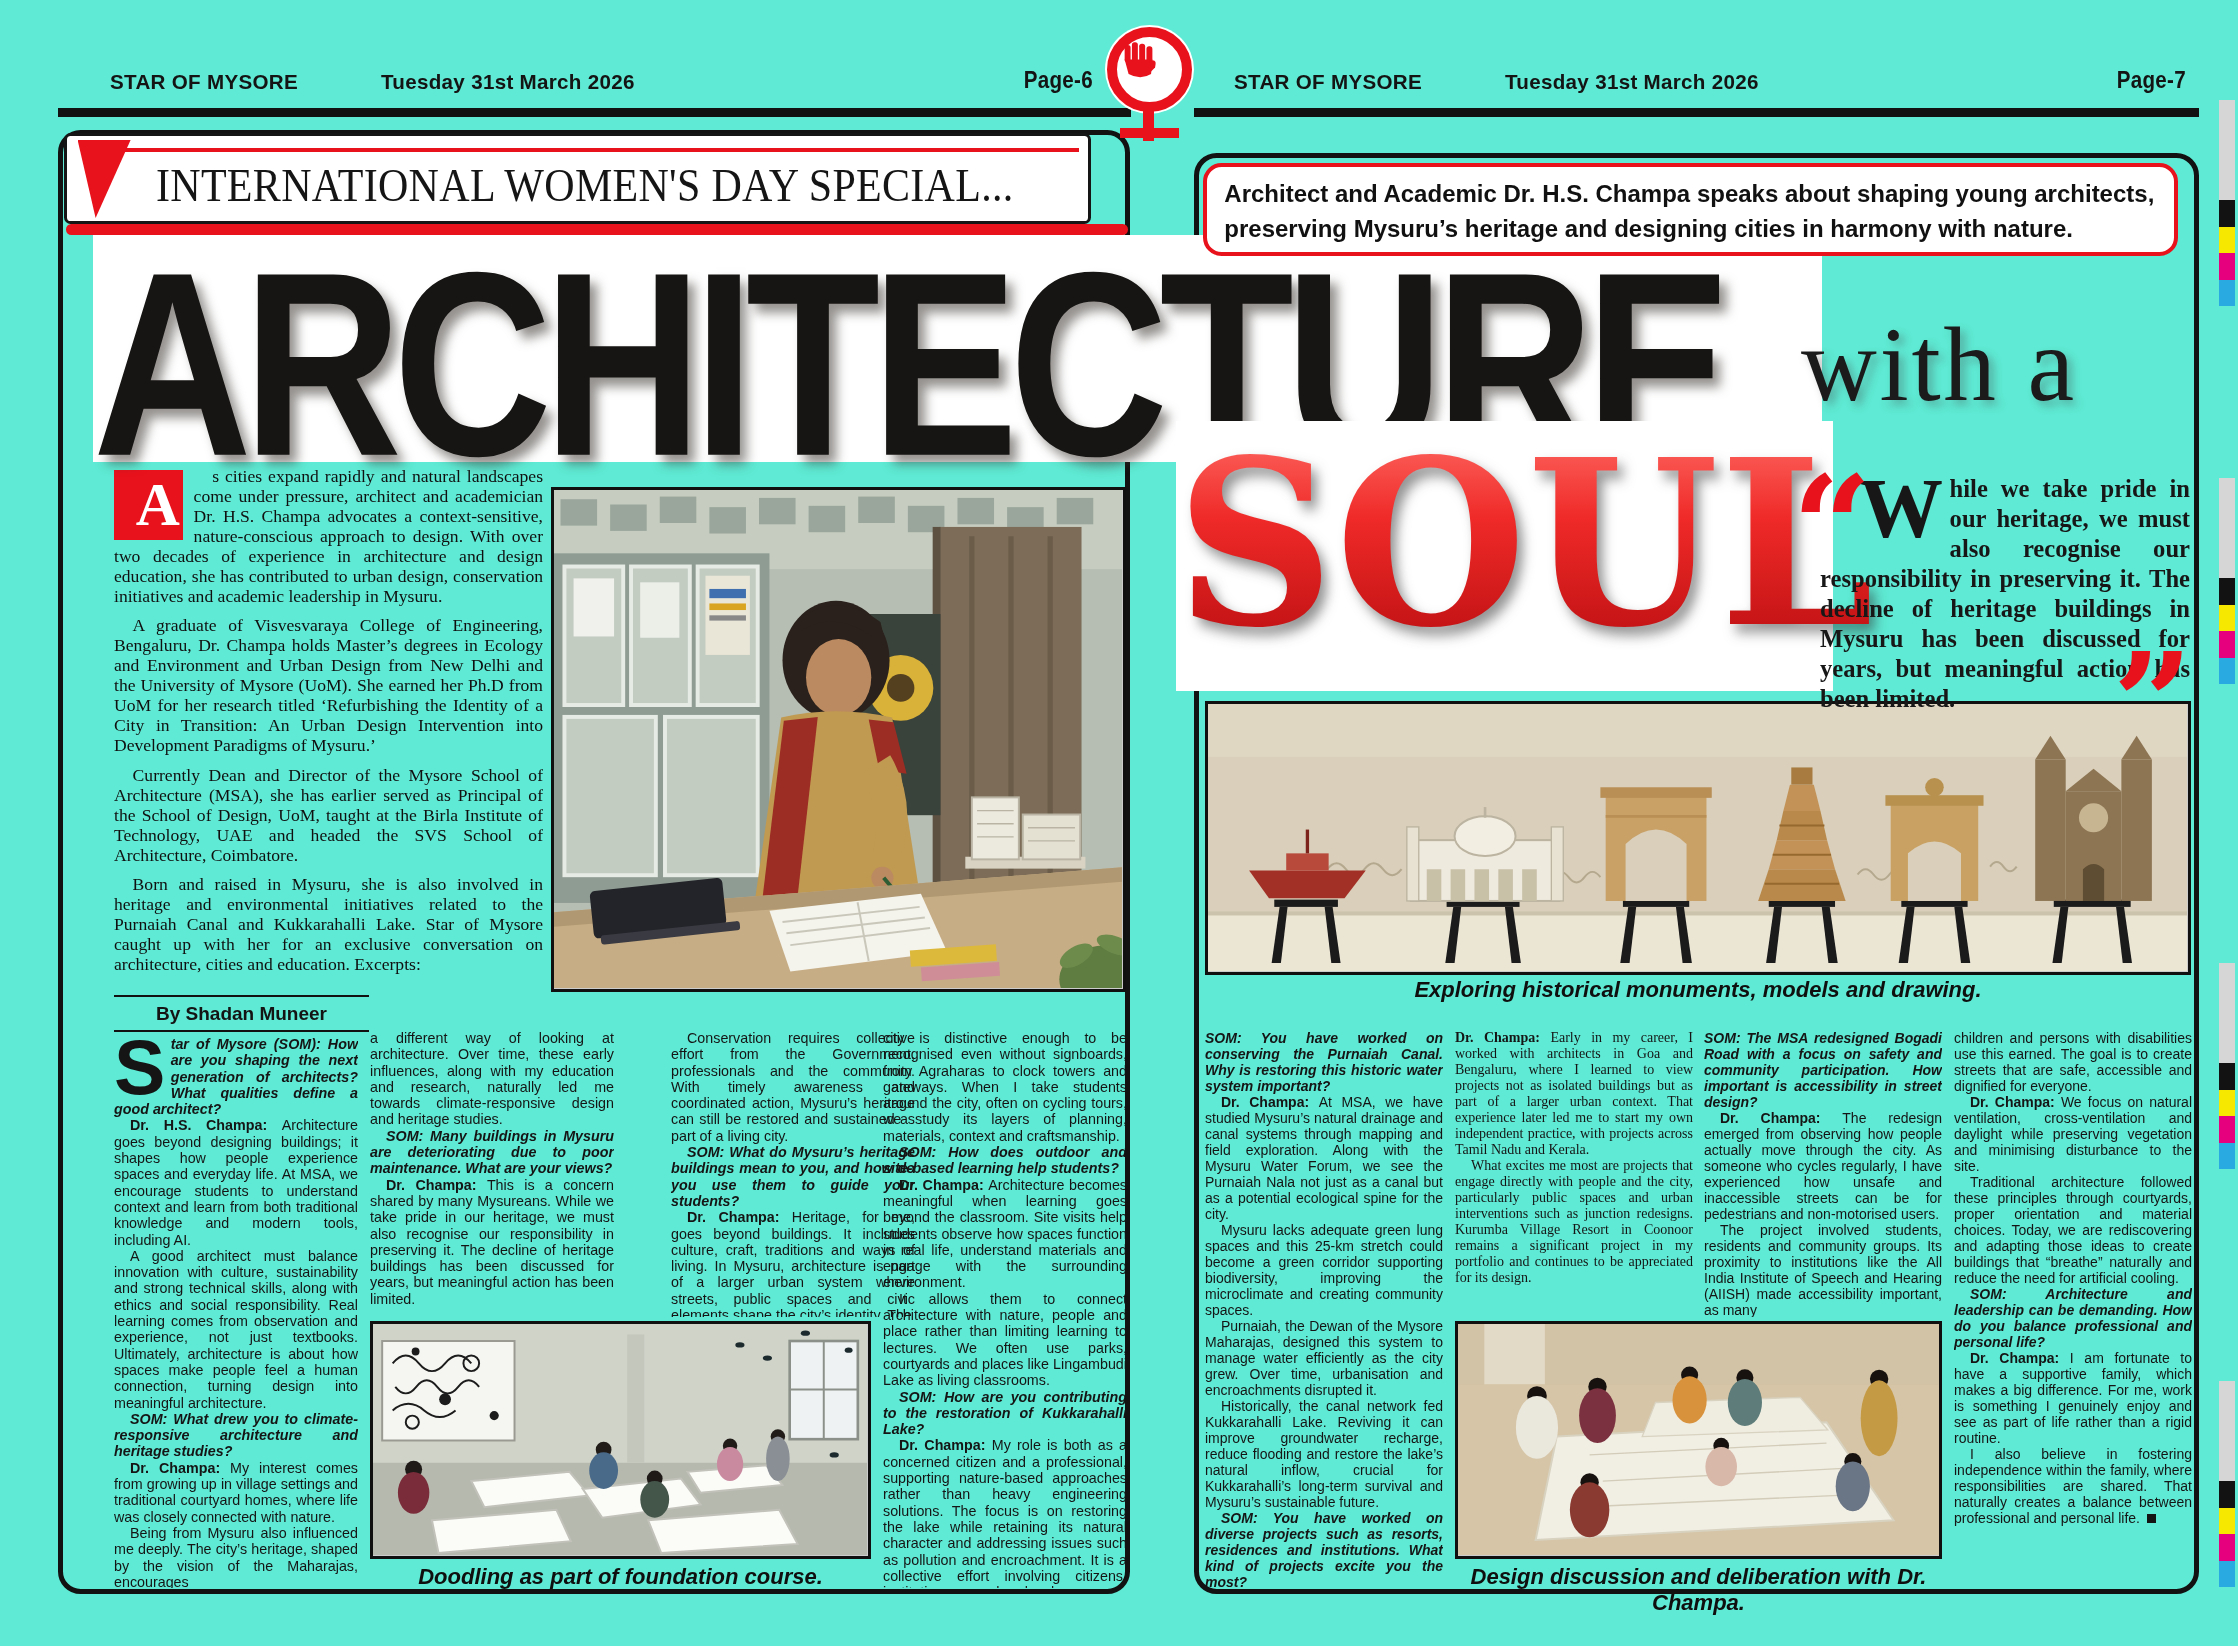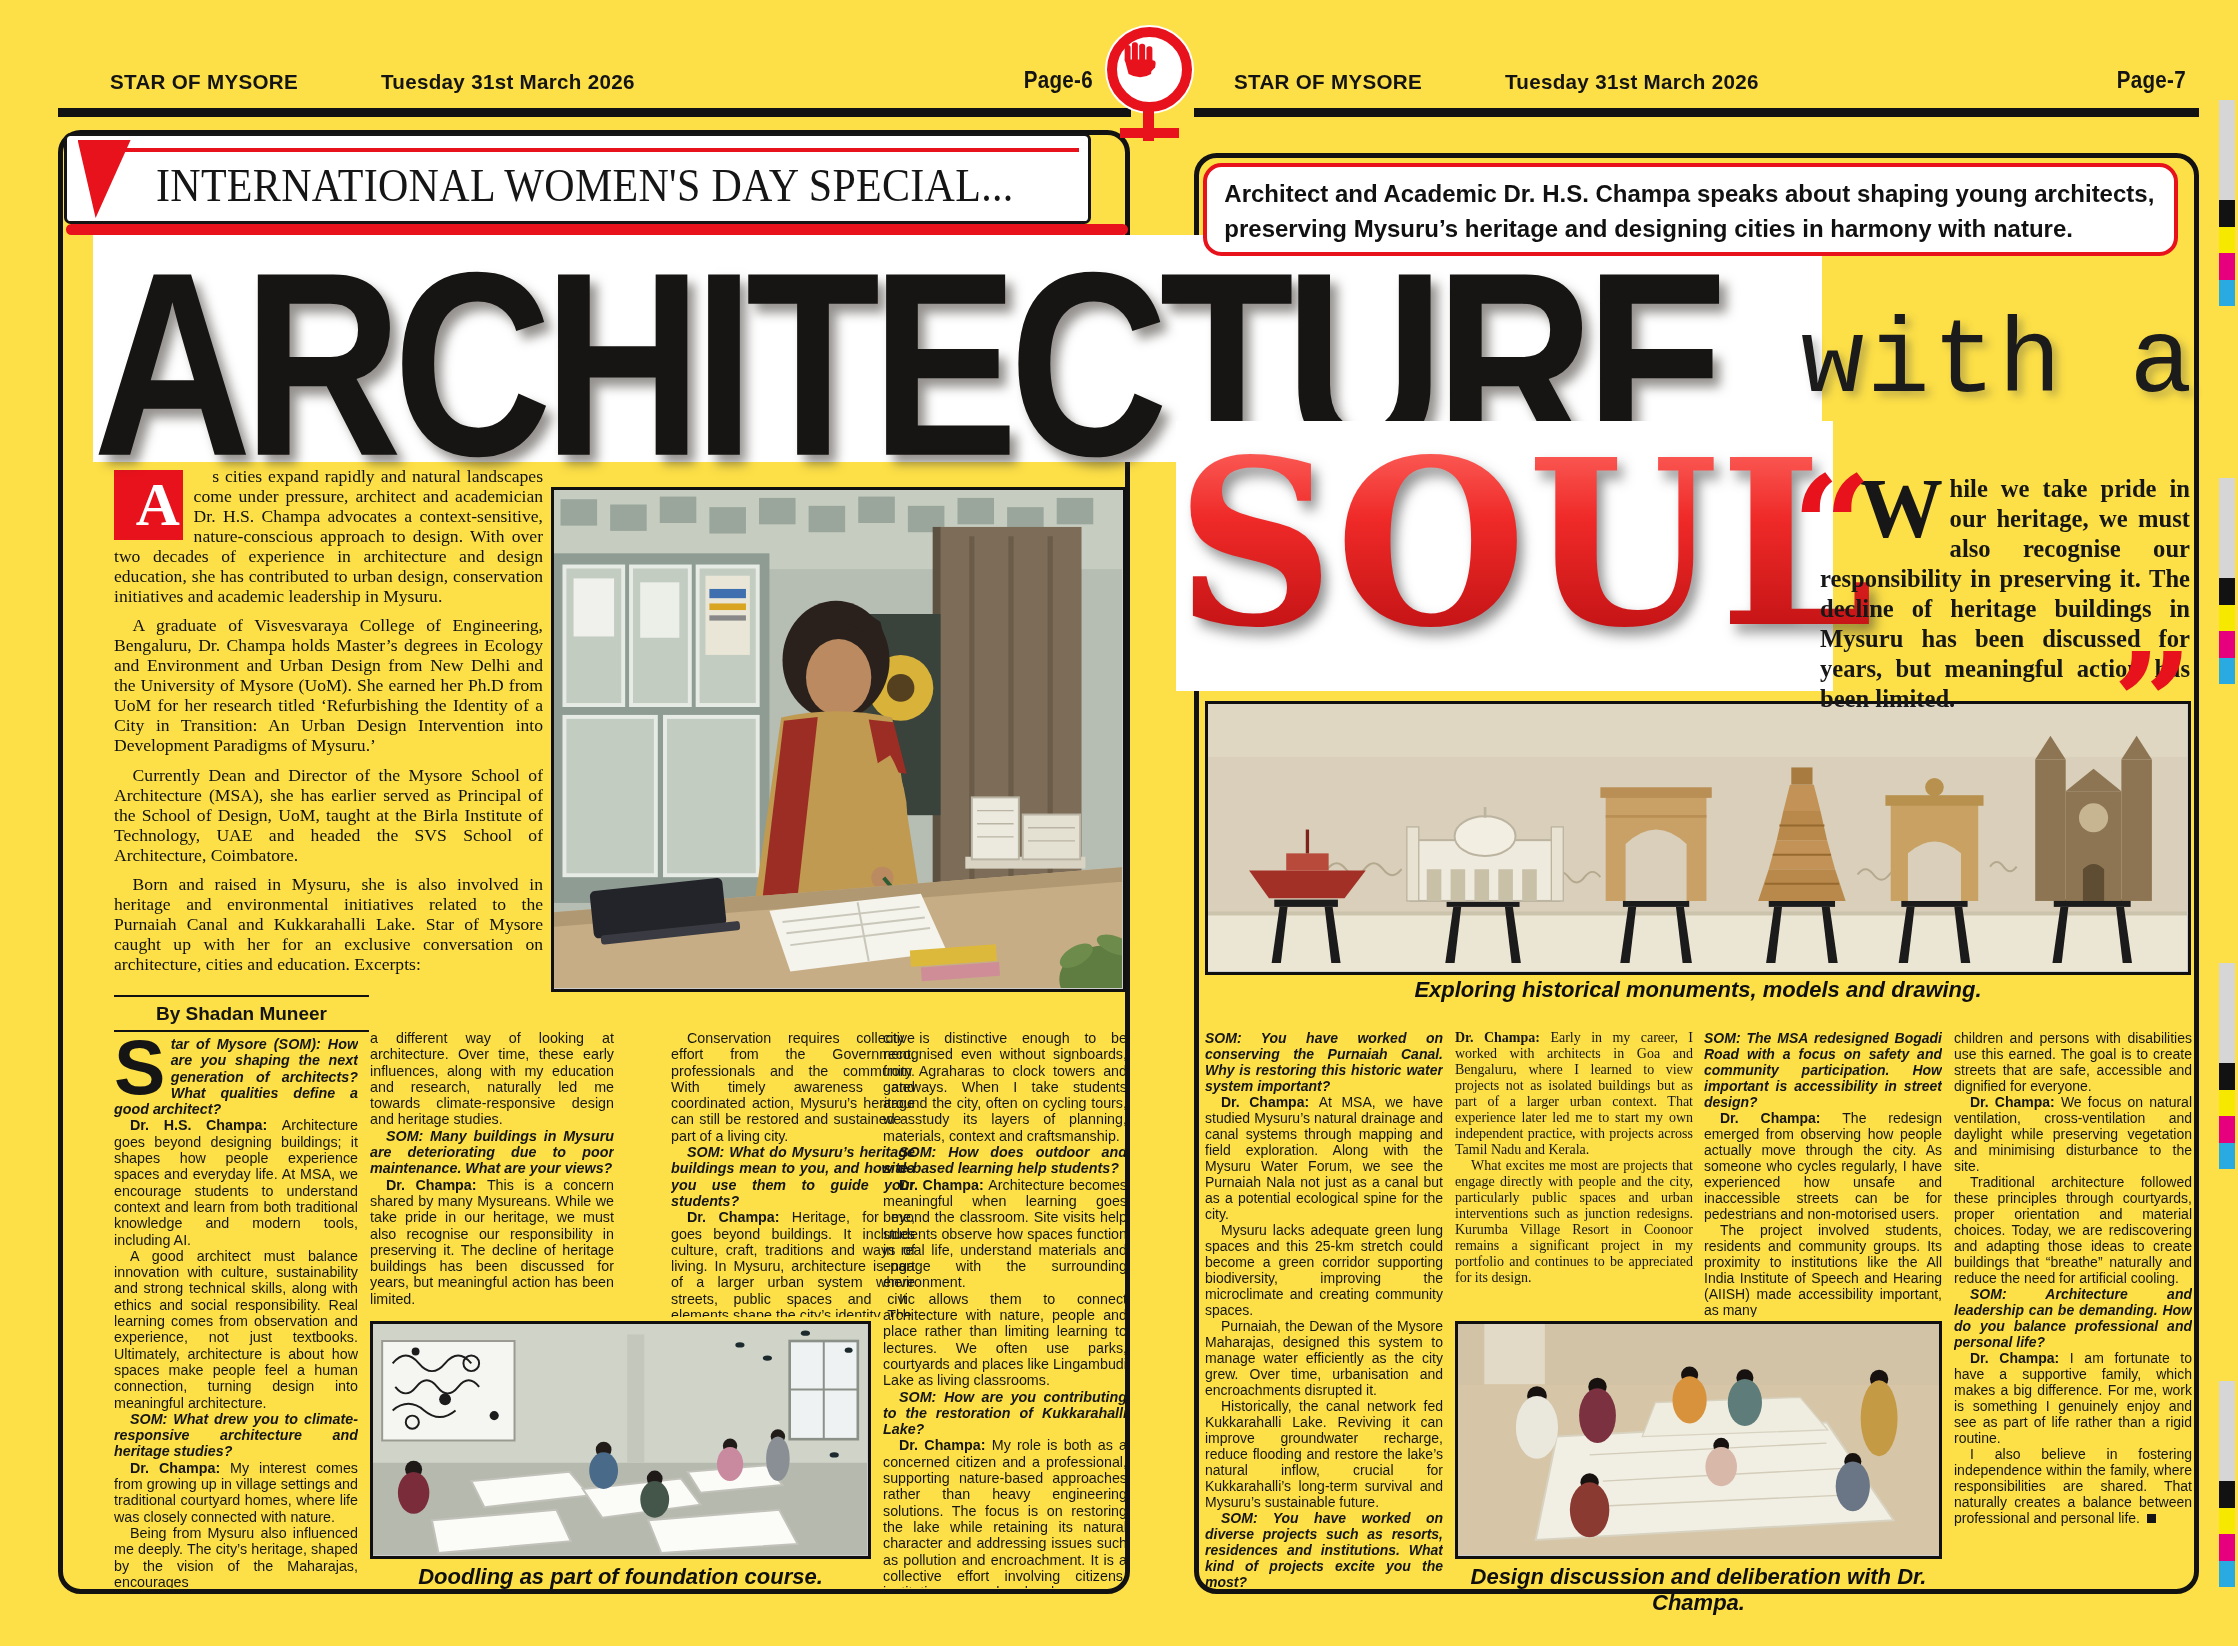--- a/index.html
+++ b/index.html
@@ -1,16 +1,16 @@
 <!DOCTYPE html>
 <html style="font-size:10.6px"><head>
 <meta charset="utf-8">
 <style>
   html,body{margin:0;padding:0;background:#e9e9e9;}
-  #sheet{position:relative;width:2239px;height:1646px;background:#fde047;overflow:hidden;
+  #sheet{position:relative;width:2239px;height:1646px;background:#5eead4;overflow:hidden;
          font-family:"Liberation Sans",sans-serif;color:#141414;}
   .abs{position:absolute;}
 
   
   .mast{font-weight:700;font-size:20.6px;letter-spacing:0.3px;transform:scaleY(1.15);transform-origin:left bottom;}
   .hdr{top:70px;height:29px;}
   .hdr .date{margin-left:80px;}
   .hdr .pageno{position:absolute;right:0;top:0;}
   .hdrule{height:8.6px;background:#121212;top:108px;}
 
@@ -36,21 +36,21 @@
 
   
   #deckbox{left:1203px;top:163px;width:932px;height:66px;border:4px solid #e8121c;border-radius:18.6px;
            background:#fff;z-index:6;padding:9.3px 17.3px;font-weight:700;font-size:24px;line-height:35px;color:#111;}
 
   
   #headline{left:93px;top:235px;width:1729px;height:227px;background:#fff;z-index:4;overflow:visible;}
   #headline span{display:inline-block;margin-top:6.6px;font-weight:700;font-size:234px;line-height:219px;
                  letter-spacing:-9.3px;transform:scale(0.94,1.12);transform-origin:left top;color:#171513;
                  text-shadow:8px 8px 10.6px rgba(60,55,50,.55);}
-  #witha{left:1801px;top:304px;width:398px;font-family:Liberation Mono, monospace;font-size:105px;color:#1b1b1b;
+  #witha{left:1801px;top:304px;width:398px;font-family:Liberation Serif, serif;font-size:105px;color:#1b1b1b;
          letter-spacing:2.7px;z-index:4;text-shadow:5.3px 5.3px 8px rgba(70,70,70,.35);}
   #soul{left:1176px;top:421px;width:657px;height:270px;background:#fff;z-index:4;text-align:center;}
   #soul span{font-family:"DejaVu Serif",serif;font-weight:700;font-size:219px;line-height:246px;letter-spacing:1.3px;
              background:linear-gradient(180deg,#ff6a64 4%,#ef2a28 40%,#b90d10 96%);
              -webkit-background-clip:text;background-clip:text;color:transparent;
              filter:drop-shadow(6.6px 8px 6px rgba(40,40,40,.5));display:inline-block;transform:scaleY(1.04);}
 
   
   #pullquote{left:1820px;top:474px;width:370px;height:220px;z-index:5;
              font-family:"Liberation Serif",serif;font-weight:700;font-size:24.6px;line-height:30px;text-align:justify;color:#171717;}

